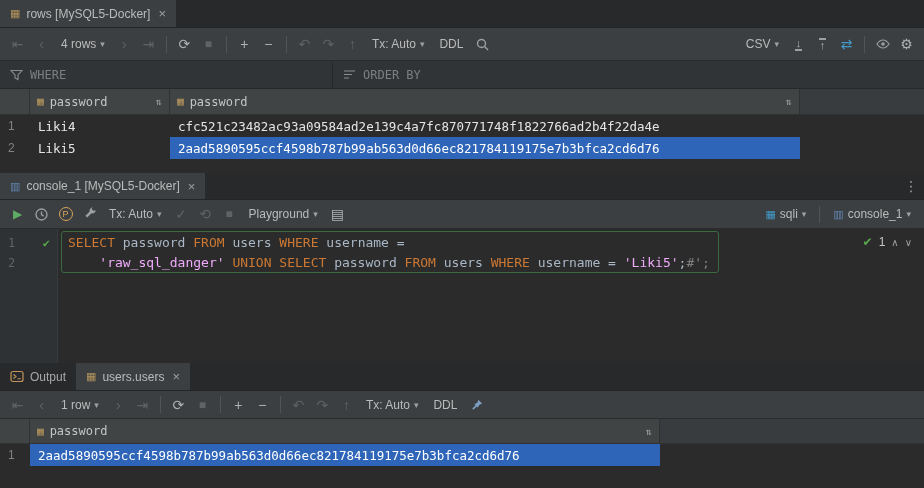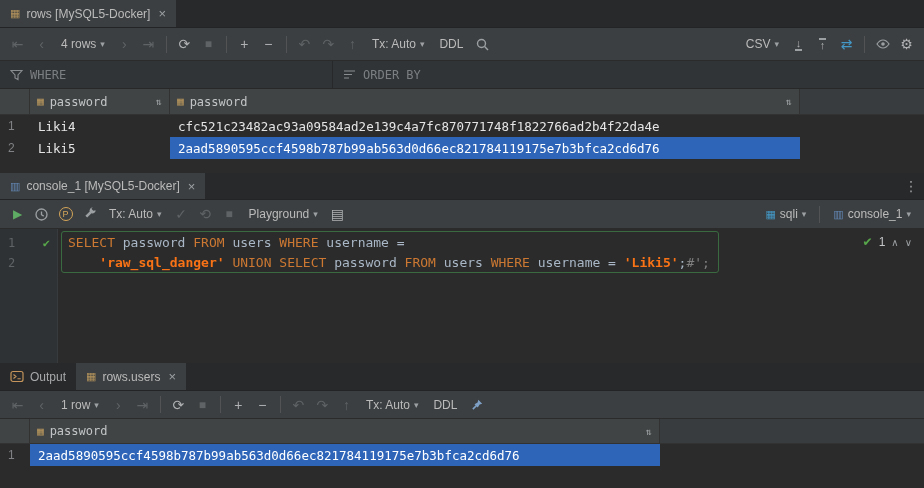--- a/index.html
+++ b/index.html
@@ -65,21 +65,21 @@
 
   
   .editor { flex: 1; display: flex; background: #2b2b2b; font-family: "DejaVu Sans Mono", monospace; font-size: 13px; position: relative; }
   .gutter { width: 58px; flex: none; background: #2f3234; padding-top: 4px; border-right: 1px solid #383b3d; }
   .ln { height: 20px; display: flex; align-items: center; padding-left: 8px; color: #606366; font-size: 12px; }
   .gcheck { margin-left: auto; margin-right: 7px; color: #57a64a; font-size: 12px; }
   .code { flex: 1; padding-top: 4px; position: relative; }
   .cline { height: 20px; line-height: 20px; white-space: pre; padding-left: 10px; color: #a9b7c6; }
   .kw { color: #cc7832; }
   .pl { color: #a9b7c6; }
-  .str { color: #f97316; font-weight: bold; }
+  .str { color: #f0abfc; }
   .cmt { color: #808080; }
   .stmt-frame { position: absolute; left: 3px; top: 2px; width: 658px; height: 42px; border: 1px solid #3a6b40; border-radius: 3px; pointer-events: none; }
   .occ-widget { position: absolute; top: 6px; right: 12px; display: flex; align-items: center; gap: 6px; font-family: "Liberation Sans", sans-serif; font-size: 12px; }
   .occ-check { color: #57a64a; }
   .occ-count { color: #c3c5c7; }
   .occ-nav { color: #9da0a3; font-size: 10px; }
 
   svg { display: block; }
 </style>
 </head>
@@ -273,21 +273,21 @@
   <div class="tabbar" style="height:28px">
     <div class="tab inactive">
       <svg width="14" height="13" viewBox="0 0 14 13">
           <rect x="1" y="1.5" width="12" height="10" rx="2" fill="none" stroke="#c4945c" stroke-width="1.2"></rect>
           <path d="M3.5 4.5L6 6.5 3.5 8.5M7.5 8.8h3.2" stroke="#c4945c" stroke-width="1.1" fill="none"></path>
         </svg>
       <span>Output</span>
     </div>
     <div class="tab">
       <span class="ticon">▦</span>
-      <span>rows.users</span>
+      <span>users.users</span>
       <span class="close">×</span>
     </div>
   </div>
 
   <div class="toolbar h28">
     <span class="tbtn disabled">⇤</span>
     <span class="tbtn disabled">‹</span>
     <span class="tlabel">
         <span>1 row</span>
         <span class="chev">▾</span>

